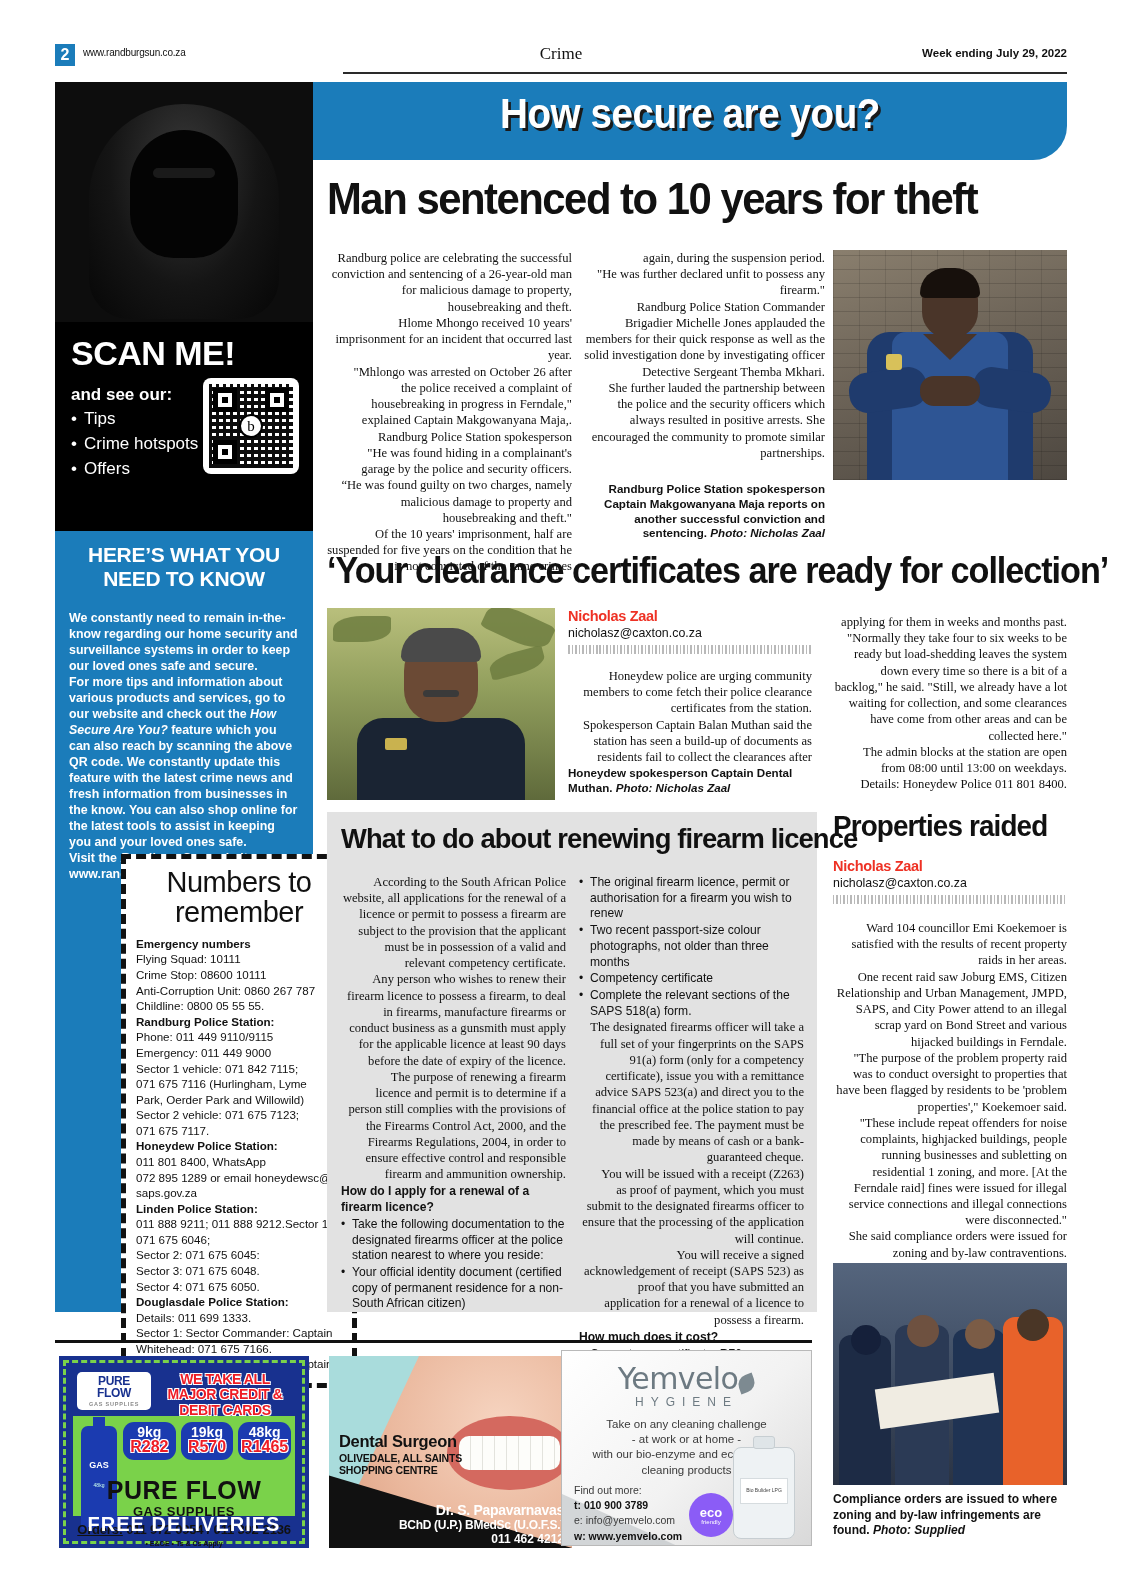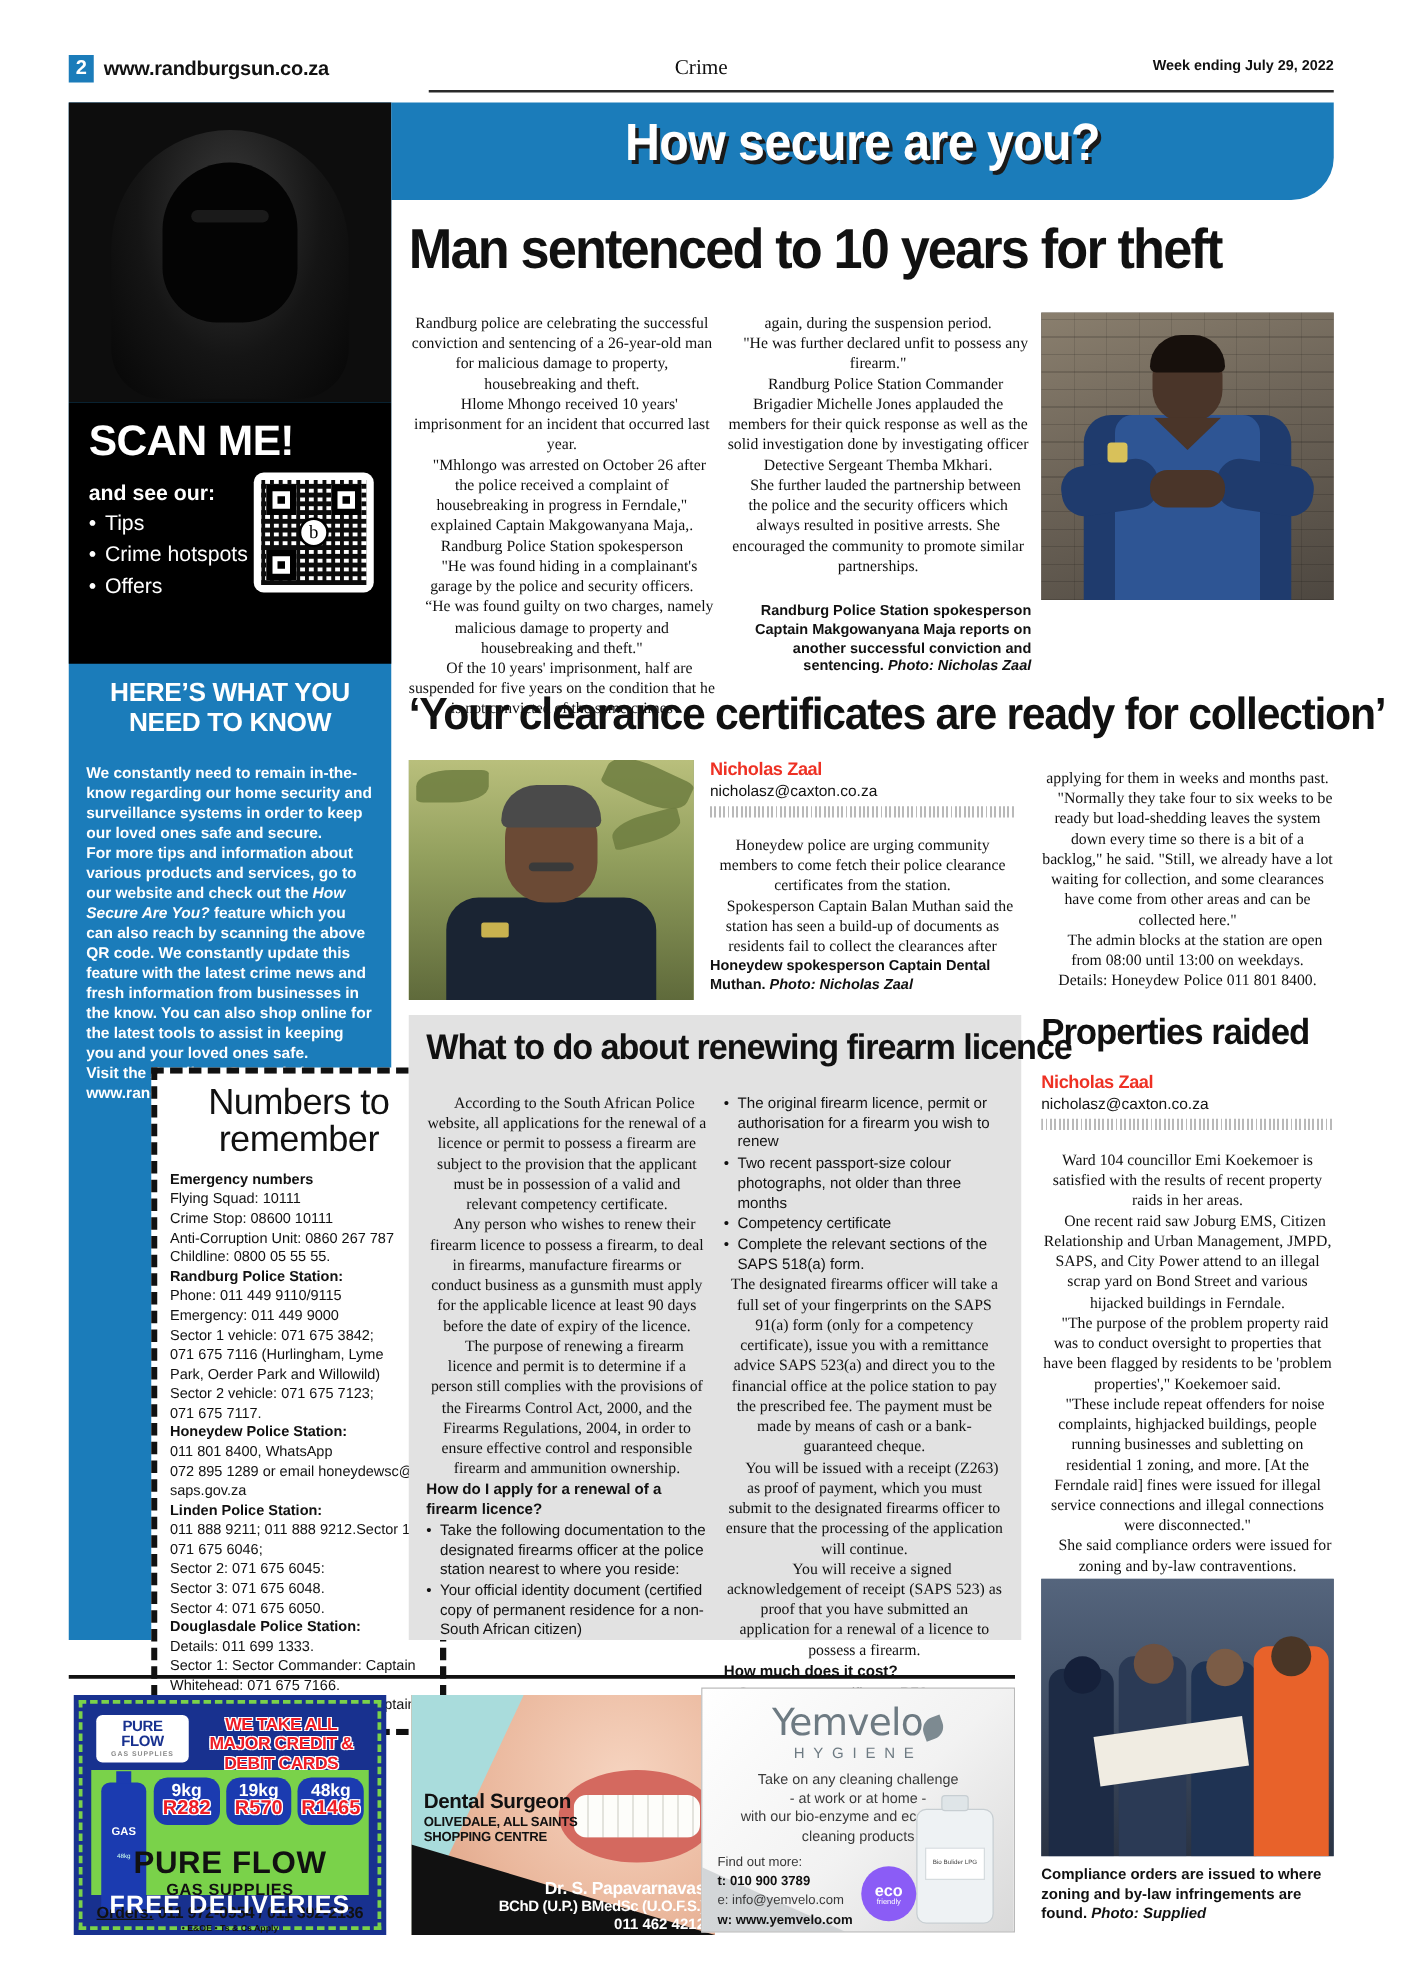--- a/index.html
+++ b/index.html
@@ -11,21 +11,21 @@
   }
   .page { position: relative; width: 1123px; height: 1587px; background:#fff; }
 
   
   .masthead { position:absolute; left:55px; top:44px; width:1012px; height:34px; }
   .page-num {
     position:absolute; left:0; top:0; width:20px; height:22px;
     background:#1b7cba; color:#fff; font-weight:bold; font-size:16px;
     text-align:center; line-height:22px;
   }
-  .site-url { position:absolute; left:28px; top:3px; font-size:16px; font-weight:bold; color:#111; letter-spacing:-0.2px;}
+  .site-url { position:absolute; left:28px; top:3px; font-size:10px; font-weight:normal; color:#111; letter-spacing:-0.2px;}
   .section-name {
     position:absolute; left:0; right:0; top:0; text-align:center;
     font-family:"Liberation Serif", serif; font-size:17px; color:#111;
   }
   .week-ending { position:absolute; right:0; top:3px; font-size:11.5px; font-weight:bold; color:#111; }
   .masthead-rule { position:absolute; left:288px; top:28px; width:724px; height:2px; background:#2a2a2a; }
 
   
   .sidebar { position:absolute; left:55px; top:82px; width:258px; height:1230px; background:#1b7cba; }
   .hoodie-photo { position:absolute; left:0; top:0; width:258px; height:240px; background:#0d0d0d; overflow:hidden; }
@@ -80,21 +80,21 @@
   .banner { position:absolute; left:313px; top:82px; width:754px; height:78px;
             background:#1b7cba; border-bottom-right-radius:34px; }
   .banner-text { position:absolute; left:0; right:0; top:8px; text-align:center;
      font-size:42px; font-weight:bold; color:#fff; font-family:"Liberation Sans",sans-serif;
      letter-spacing:-0.5px; transform:scaleX(0.92); transform-origin:center;
      text-shadow: 3px 3px 0 #1a1a1a; }
 
   .main-head { position:absolute; left:327px; top:176px; width:740px;
      font-size:45px; font-weight:bold; color:#111; letter-spacing:-1.6px; line-height:1;
      transform:scaleX(0.93); transform-origin:left center; white-space:nowrap; }
-  .col-text { font-family:"Liberation Serif", serif; font-size:12.6px; line-height:1.29; color:#111; text-align:center; }
+  .col-text { font-family:"Liberation Serif", serif; font-size:12.6px; line-height:1.29; color:#111; text-align:right; }
   .col-text p { text-indent:12px; }
   .col-text p.first { text-indent:0; }
 
   .a1-c1 { position:absolute; left:327px; top:250px; width:245px; }
   .a1-c2 { position:absolute; left:580px; top:250px; width:245px; }
   .a1-photo { position:absolute; left:833px; top:250px; width:234px; height:230px; overflow:hidden; background:#6b6258; }
   .a1-cap { position:absolute; left:596px; top:482px; width:229px;
             font-size:11.6px; font-weight:bold; line-height:1.28; color:#111; text-align:right;}
   .a1-cap .it { font-style:italic; }
 
@@ -298,21 +298,21 @@
         <div class="numbers-body">
           <div class="b">Emergency numbers</div>
           <div>Flying Squad: 10111</div>
           <div>Crime Stop: 08600 10111</div>
           <div>Anti-Corruption Unit: 0860 267 787</div>
           <div>Childline: 0800 05 55 55.</div>
 
           <div class="b">Randburg Police Station:</div>
           <div>Phone: 011 449 9110/9115</div>
           <div>Emergency: 011 449 9000</div>
-          <div>Sector 1 vehicle: 071 675 3842;</div>
+          <div>Sector 1 vehicle: 071 842 7115;</div>
           <div>071 675 7116 (Hurlingham, Lyme</div>
           <div>Park, Oerder Park and Willowild)</div>
           <div>Sector 2 vehicle: 071 675 7123;</div>
           <div>071 675 7117.</div>
 
           <div class="b">Honeydew Police Station:</div>
           <div>011 801 8400, WhatsApp</div>
           <div>072 895 1289 or email honeydewsc@</div>
           <div>saps.gov.za</div>
 

